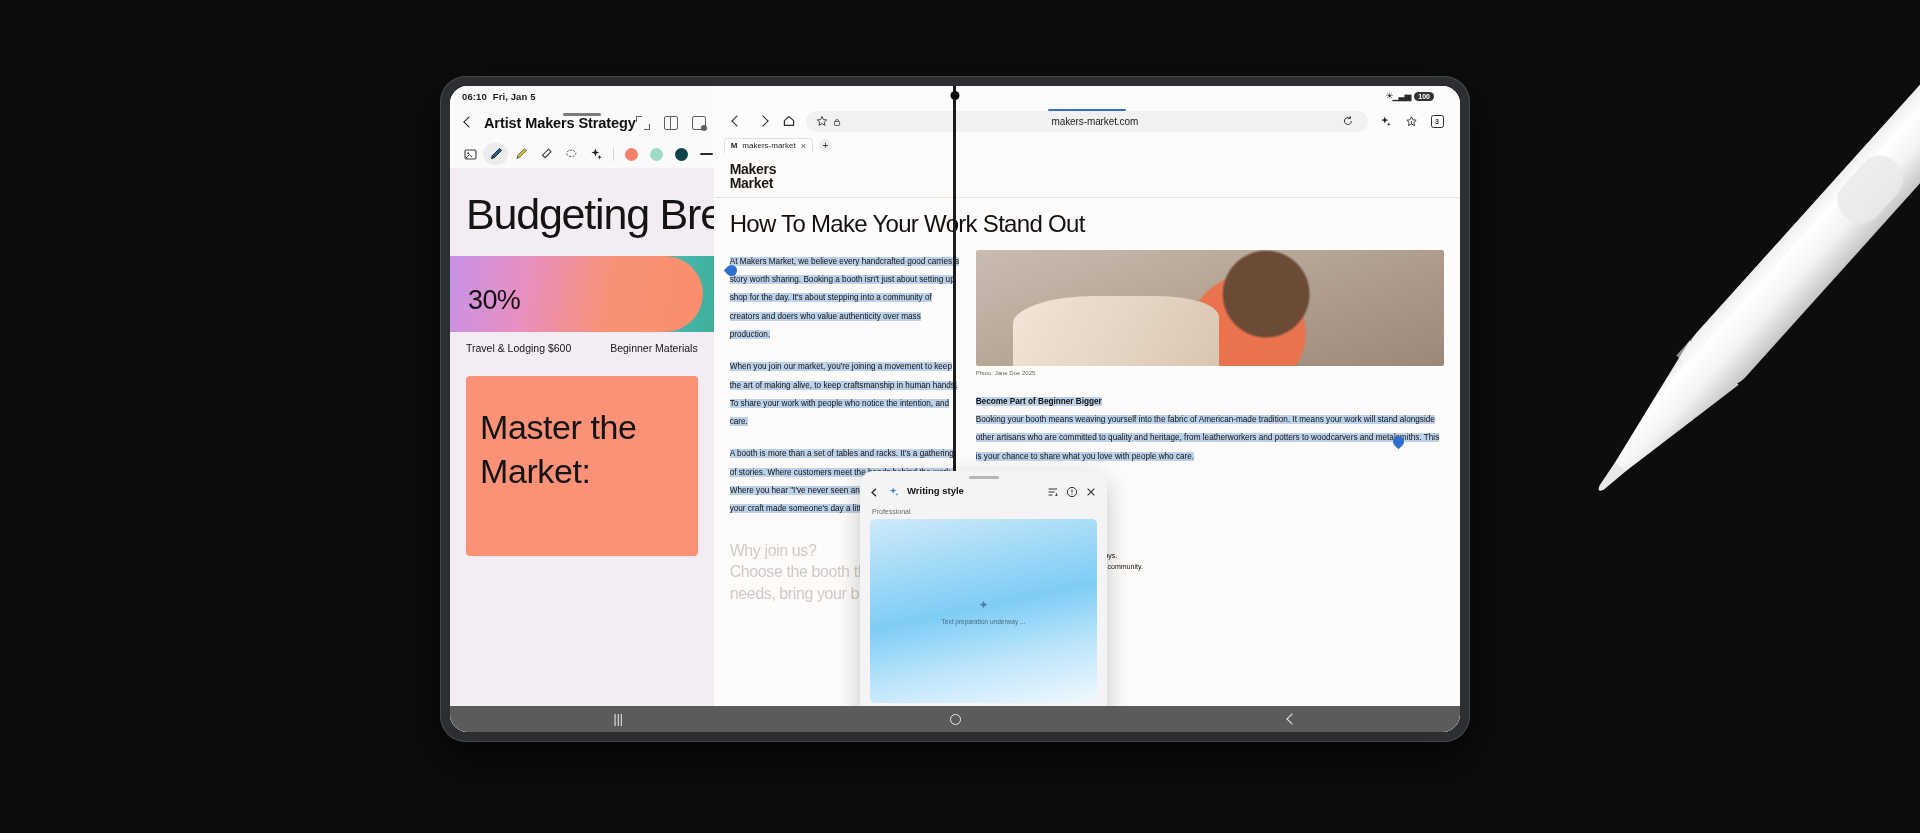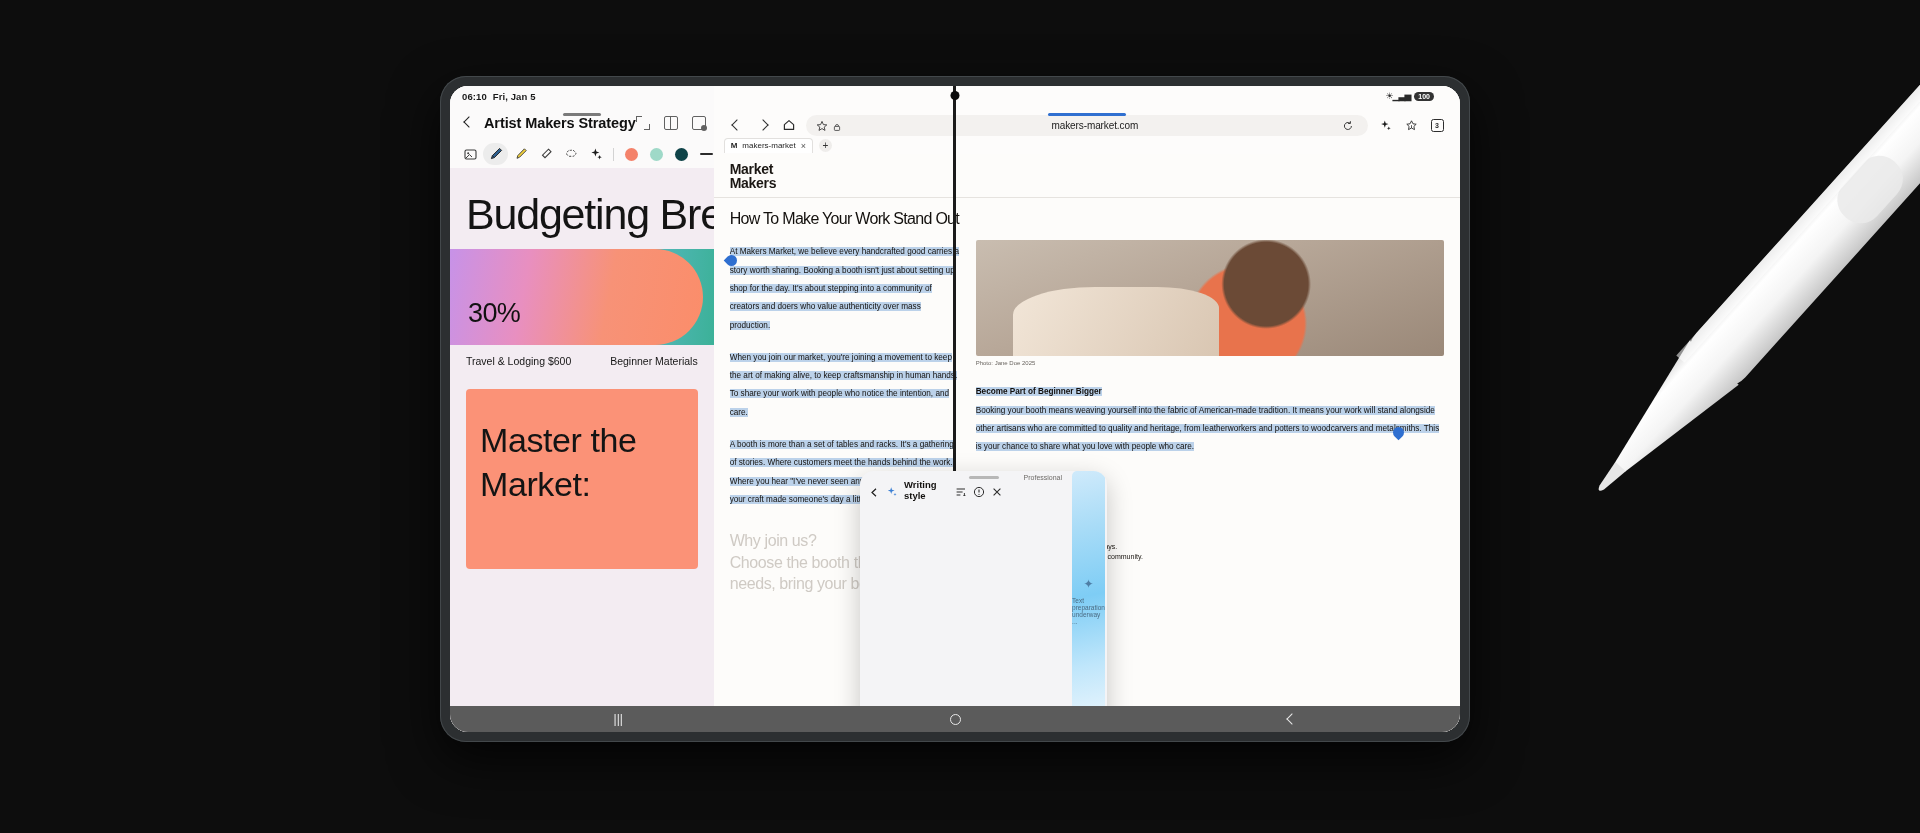--- a/index.html
+++ b/index.html
@@ -106,21 +106,21 @@
   .swatch { width: 13px; height: 13px; border-radius: 50%; flex: 0 0 13px; }
   .dashline { width: 13px; height: 2.6px; border-radius: 2px; background: #2b2b2b; }
 
   
   .note-body { flex: 1 1 auto; background: #f3ecf2; position: relative; overflow: hidden; }
   .note-h1 {
     font-size: 43px; font-weight: normal; color: #141414;
     letter-spacing: -1.2px; padding: 22px 0 0 16px; white-space: nowrap;
     font-family: "Liberation Sans", sans-serif;
   }
-  .bar-chart { position: relative; height: 96px; margin-top: 10px; display: flex; text-decoration: underline; }
+  .bar-chart { position: relative; height: 76px; margin-top: 17px; display: flex; text-decoration: underline; }
   .bar-seg { position: relative; height: 100%; }
   .bar-seg .pct {
     position: absolute; left: 18px; bottom: 16px;
     font-size: 27px; color: #111; letter-spacing: -.6px;
   }
   .seg-a { flex: 0 0 253px; background: linear-gradient(100deg,#c792e8 0%,#e88fc0 30%,#f79277 62%,#fb8d6a 100%); border-radius: 0 70px 70px 0; z-index: 3; }
   .seg-b { flex: 0 0 195px; background: linear-gradient(95deg,#58b8c0 0%,#2fae86 55%,#24a872 100%); border-radius: 0 70px 70px 0; margin-left:-58px; z-index: 2; }
   .seg-c { flex: 1 1 auto; background: linear-gradient(95deg,#f6c98d 0%,#f9d7a4 100%); margin-left:-58px; z-index: 1; }
 
   .legend-row {
@@ -150,21 +150,21 @@
   }
   .br-status {
     height: 20px; flex: 0 0 20px; display: flex; align-items: center; justify-content: flex-end;
     gap: 4px; padding-right: 26px; background: #fdfcfb;
   }
   .sig-wifi { font-size: 9px; color: #2a2a2a; letter-spacing: -1px; }
   .batt {
     font-size: 7px; font-weight: bold; color: #fff; background: #333;
     border-radius: 5px; padding: 1px 4px; line-height: 1;
   }
-  .br-toolbar { height: 30px; flex: 0 0 30px; display: flex; align-items: flex-end; padding: 0 10px; gap: 0; }
+  .br-toolbar { height: 30px; flex: 0 0 30px; display: flex; align-items: center; padding: 0 10px; gap: 0; }
   .br-nav { width: 26px; height: 22px; display:flex; align-items:center; justify-content:center; position:relative; cursor:pointer; }
   .chev-l::before, .chev-r::before {
     content:""; position:absolute; width:7px;height:7px; border-top:1.5px solid #2d2d2d; border-right:1.5px solid #2d2d2d;
   }
   .chev-l::before { transform: rotate(-135deg); }
   .chev-r::before { transform: rotate(45deg); }
   .urlbar {
     flex: 1 1 auto; height: 21px; background: #f3f1ef; border-radius: 11px;
     display: flex; align-items: center; padding: 0 10px; position: relative; margin: 0 4px; cursor: text;
   }
@@ -181,21 +181,21 @@
     height: 15px; background: #fff; border-radius: 4px 4px 0 0; border: 1px solid #e2e0de; border-bottom: none;
     display: flex; align-items: center; gap: 5px; padding: 0 6px; font-size: 8px; color: #1f1f1f; cursor: pointer;
   }
   .tabchip .fav { font-weight: bold; font-size: 8px; }
   .tabchip .xc { font-size: 9px; color: #555; }
   .newtab { width: 13px; height: 13px; border-radius: 50%; background: #efedeb; display:flex;align-items:center;justify-content:center; font-size:10px;color:#333; cursor:pointer; }
 
   .page { flex: 1 1 auto; background: #fdfcfa; overflow: hidden; position: relative; }
   .page-logo { padding: 8px 0 6px 16px; font-size: 14px; font-weight: bold; color: #1b1713; line-height: 1.02; letter-spacing:-.3px; }
   .page-rule { height: 1px; background: #e6e3df; }
-  .page-h1 { padding: 12px 16px 0 16px; font-size: 16px; color: #13100d; letter-spacing: -.7px; line-height: 1.18; }
+  .page-h1 { padding: 12px 16px 0 16px; font-size: 24px; color: #13100d; letter-spacing: -.7px; line-height: 1.18; }
   .page-cols { display: flex; padding: 12px 16px 0 16px; gap: 14px; }
   .col-l { flex: 0 0 232px; position: relative; }
   .col-r { flex: 1 1 auto; }
   .hl {
     background: #bcd2ea; color: #13100d; font-size: 8.2px; line-height: 1.62;
     display: inline; box-decoration-break: clone; -webkit-box-decoration-break: clone;
   }
   .para { margin-bottom: 14px; }
   .sel-handle-l { position:absolute; left: -4px; top: 15px; width: 11px; height: 11px; background: #2f6fd0; border-radius: 50% 50% 50% 0; transform: rotate(45deg); }
   .sel-handle-r { position:absolute; right: 40px; bottom: 16px; width: 11px; height: 11px; background: #2f6fd0; border-radius: 50% 50% 0 50%; transform: rotate(45deg); }
@@ -216,21 +216,21 @@
   .ghost { color: #cfcac4; font-size: 16px; line-height: 1.35; letter-spacing:-.4px; }
   .price-blk { font-size: 7px; color: #19140f; line-height: 1.5; }
   .price-blk b { font-size: 7.4px; }
 
   
   #writing-panel {
     position: absolute; left: 410px; top: 385px;
     width: 247px; height: 260px;
     background: #f4f4f6; border-radius: 14px;
     box-shadow: 0 8px 26px rgba(0,0,0,.22);
-    z-index: 40; display: flex; flex-direction: row; overflow: hidden;
+    z-index: 40; display: flex; flex-direction: column; overflow: hidden;
   }
   .wp-grab { width: 30px; height: 2.5px; background: #b7b7b7; border-radius:2px; position:absolute; top:5px; left:50%; transform:translateX(-50%); }
   .wp-head { height: 30px; display: flex; align-items: center; padding: 0 9px; gap: 6px; margin-top: 4px; }
   .wp-title { font-size: 9.5px; font-weight: bold; color: #13110f; }
   .wp-sp { flex: 1 1 auto; }
   .wpi { width: 13px; height: 13px; position: relative; cursor: pointer; }
   .wp-sub { font-size: 7px; color: #6d6a67; padding: 3px 0 4px 12px; }
   .wp-canvas {
     flex: 1 1 auto; margin: 0 10px; border-radius: 5px; position: relative;
     background: linear-gradient(168deg,#cfeafb 0%,#a9dcf7 22%,#7ecdf5 48%,#bfe6fb 74%,#f1f8fd 100%);
@@ -423,22 +423,22 @@
           <div class="tabchip">
             <span class="fav">M</span>
             <span>makers-market</span>
             <span class="xc">×</span>
           </div>
           <div class="newtab">+</div>
         </div>
 
         <div class="page">
           <div class="page-logo">
+            <div>Makers</div>
             <div>Market</div>
-            <div>Makers</div>
           </div>
           <div class="page-rule"></div>
           <div class="page-h1">How To Make Your Work Stand Out</div>
 
           <div class="page-cols">
             <div class="col-l">
               <div class="sel-handle-l"></div>
               <div class="para"><span class="hl">At Makers Market, we believe every handcrafted good carries a story worth sharing. Booking a booth isn't just about setting up shop for the day. It's about stepping into a community of creators and doers who value authenticity over mass production.</span></div>
               <div class="para"><span class="hl">When you join our market, you're joining a movement to keep the art of making alive, to keep craftsmanship in human hands. To share your work with people who notice the intention, and care.</span></div>
               <div class="para"><span class="hl">A booth is more than a set of tables and racks. It's a gathering of stories. Where customers meet the hands behind the work. Where you hear "I've never seen anything like this" and know your craft made someone's day a little brighter.</span></div>

